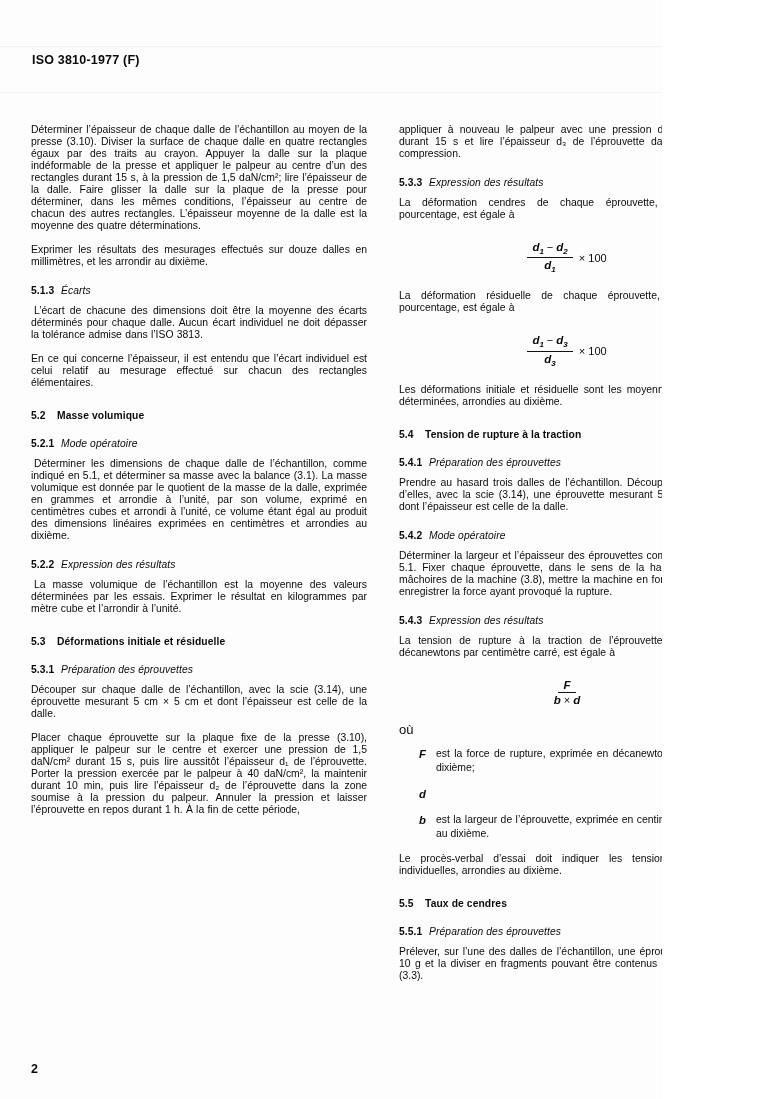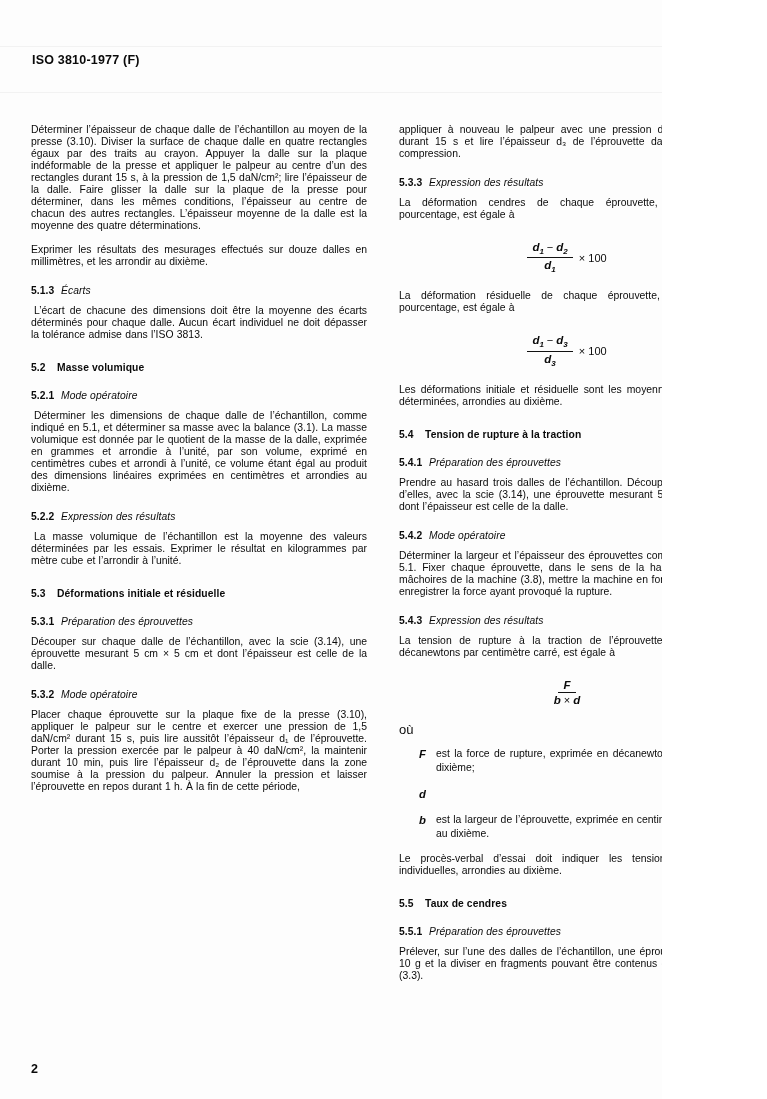--- a/index.html
+++ b/index.html
@@ -176,20 +176,21 @@
 
     <div class="col">
 
       <p class="body">Déterminer l’épaisseur de chaque dalle de l’échantillon au moyen de la presse (3.10). Diviser la surface de chaque dalle en quatre rectangles égaux par des traits au crayon. Appuyer la dalle sur la plaque indéformable de la presse et appliquer le palpeur au centre d’un des rectangles durant 15 s, à la pression de 1,5 daN/cm²; lire l’épaisseur de la dalle. Faire glisser la dalle sur la plaque de la presse pour déterminer, dans les mêmes conditions, l’épaisseur au centre de chacun des autres rectangles. L’épaisseur moyenne de la dalle est la moyenne des quatre déterminations.</p>
       <p class="body">Exprimer les résultats des mesurages effectués sur douze dalles en millimètres, et les arrondir au dixième.</p>
 
       <div class="h3 sp-before">
         <span class="num">5.1.3</span><span class="ttl">Écarts</span>
       </div>
       <p class="body indent">L’écart de chacune des dimensions doit être la moyenne des écarts déterminés pour chaque dalle. Aucun écart individuel ne doit dépasser la tolérance admise dans l’ISO 3813.</p>
+      <p class="body">En ce qui concerne l’épaisseur, il est entendu que l’écart individuel est celui relatif au mesurage effectué sur chacun des rectangles élémentaires.</p>
 
       <div class="h2 sp-before-lg">
         <span class="num">5.2</span><span>Masse volumique</span>
       </div>
 
       <div class="h3 sp-before">
         <span class="num">5.2.1</span><span class="ttl">Mode opératoire</span>
       </div>
       <p class="body indent">Déterminer les dimensions de chaque dalle de l’échantillon, comme indiqué en 5.1, et déterminer sa masse avec la balance (3.1). La masse volumique est donnée par le quotient de la masse de la dalle, exprimée en grammes et arrondie à l’unité, par son volume, exprimé en centimètres cubes et arrondi à l’unité, ce volume étant égal au produit des dimensions linéaires exprimées en centimètres et arrondies au dixième.</p>
 
@@ -200,23 +201,20 @@
 
       <div class="h2 sp-before-lg">
         <span class="num">5.3</span><span>Déformations initiale et résiduelle</span>
       </div>
 
       <div class="h3 sp-before">
         <span class="num">5.3.1</span><span class="ttl">Préparation des éprouvettes</span>
       </div>
       <p class="body">Découper sur chaque dalle de l’échantillon, avec la scie (3.14), une éprouvette mesurant 5 cm × 5 cm et dont l’épaisseur est celle de la dalle.</p>
 
-      <div class="h3 sp-before">
-        <span class="num">5.3.2</span><span class="ttl">Mode opératoire</span>
-      </div>
       <p class="body">Placer chaque éprouvette sur la plaque fixe de la presse (3.10), appliquer le palpeur sur le centre et exercer une pression de 1,5 daN/cm² durant 15 s, puis lire aussitôt l’épaisseur d₁ de l’éprouvette. Porter la pression exercée par le palpeur à 40 daN/cm², la maintenir durant 10 min, puis lire l’épaisseur d₂ de l’éprouvette dans la zone soumise à la pression du palpeur. Annuler la pression et laisser l’éprouvette en repos durant 1 h. À la fin de cette période,</p>
 
     </div>
 
     <div class="col">
 
       <p class="body">appliquer à nouveau le palpeur avec une pression de 1,5 daN/cm² durant 15 s et lire l’épaisseur d₃ de l’éprouvette dans la zone de compression.</p>
 
       <div class="h3 sp-before">
         <span class="num">5.3.3</span><span class="ttl">Expression des résultats</span>

